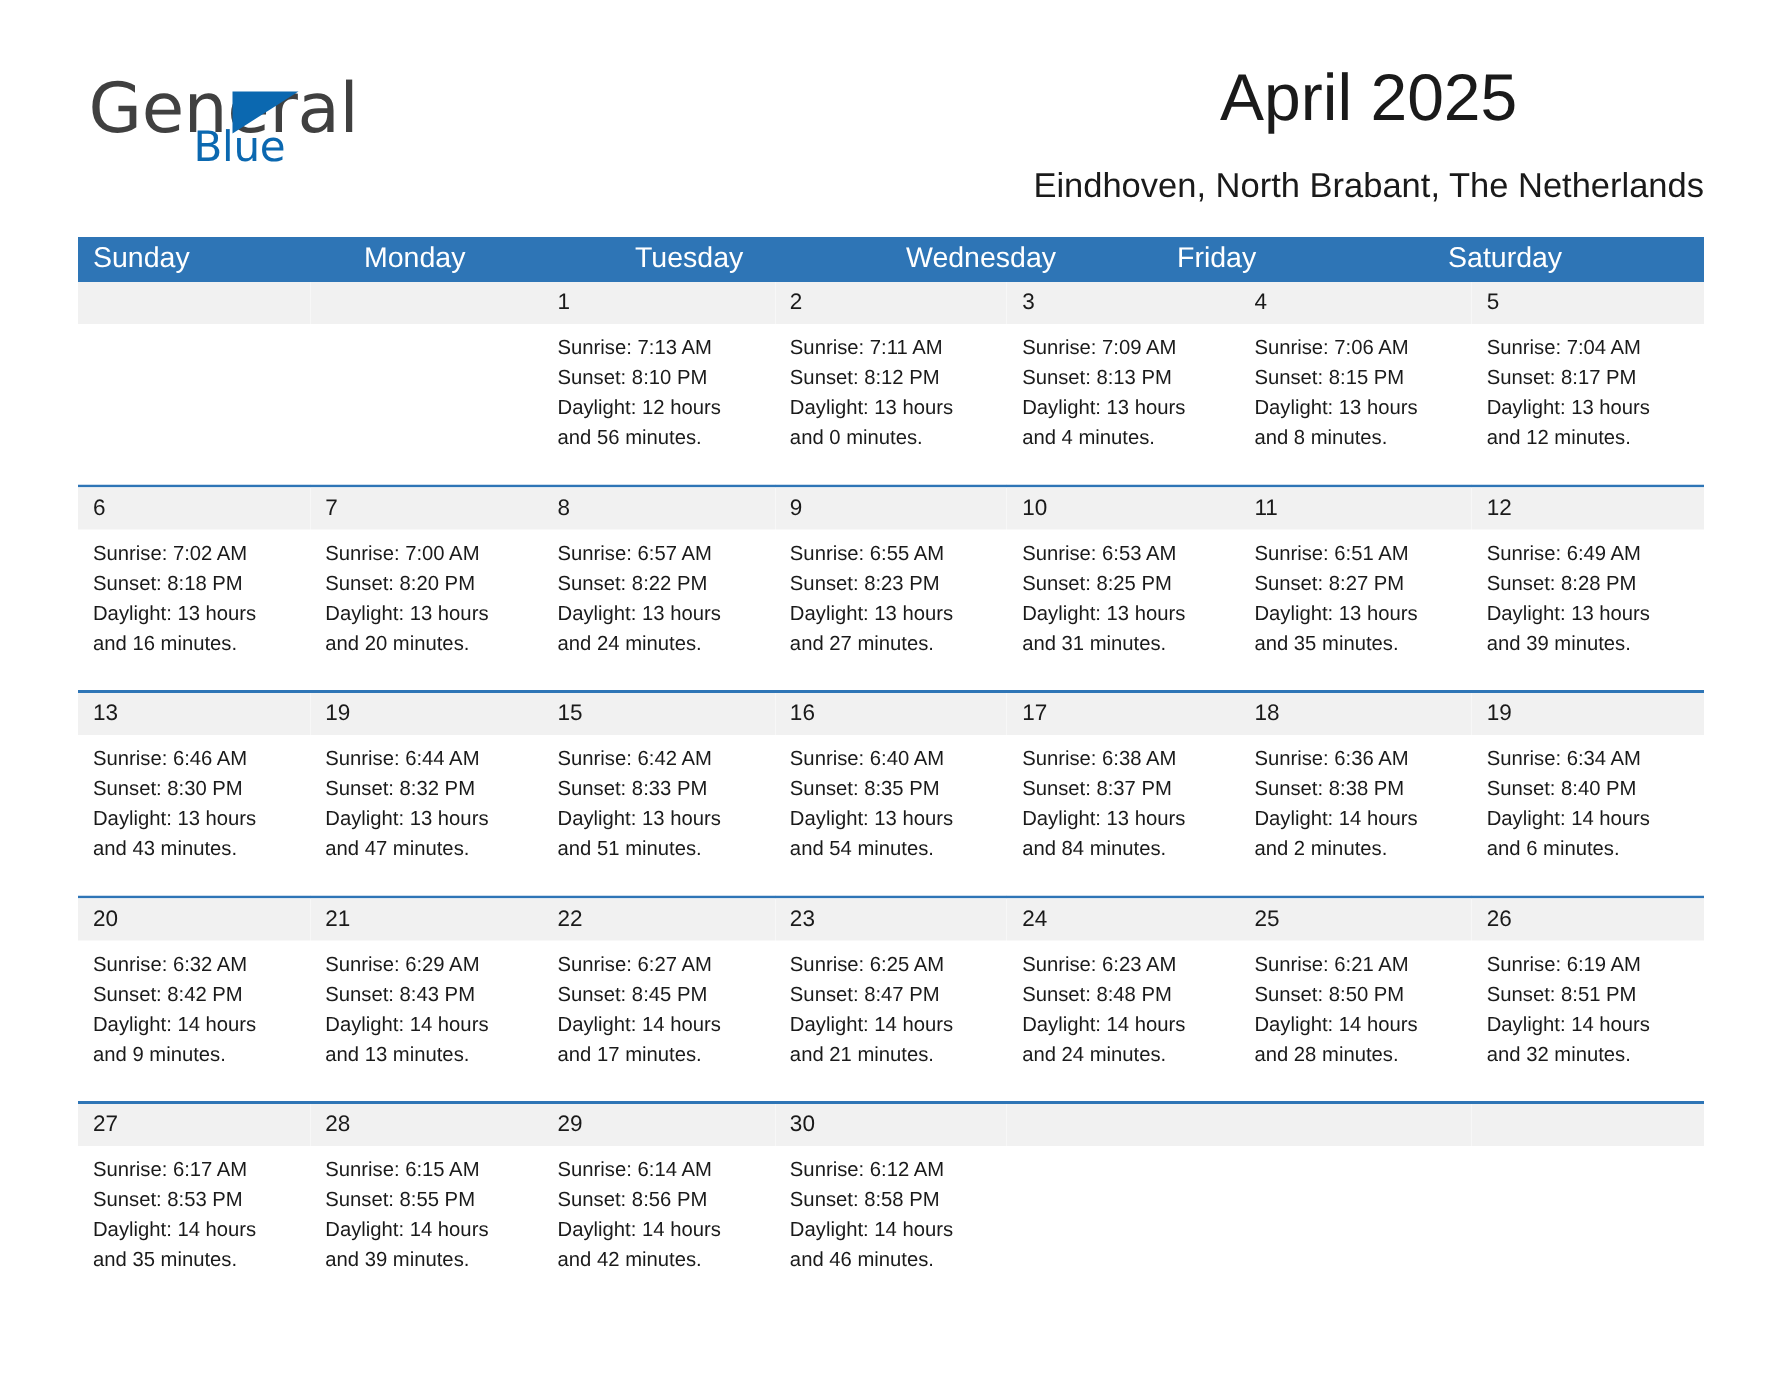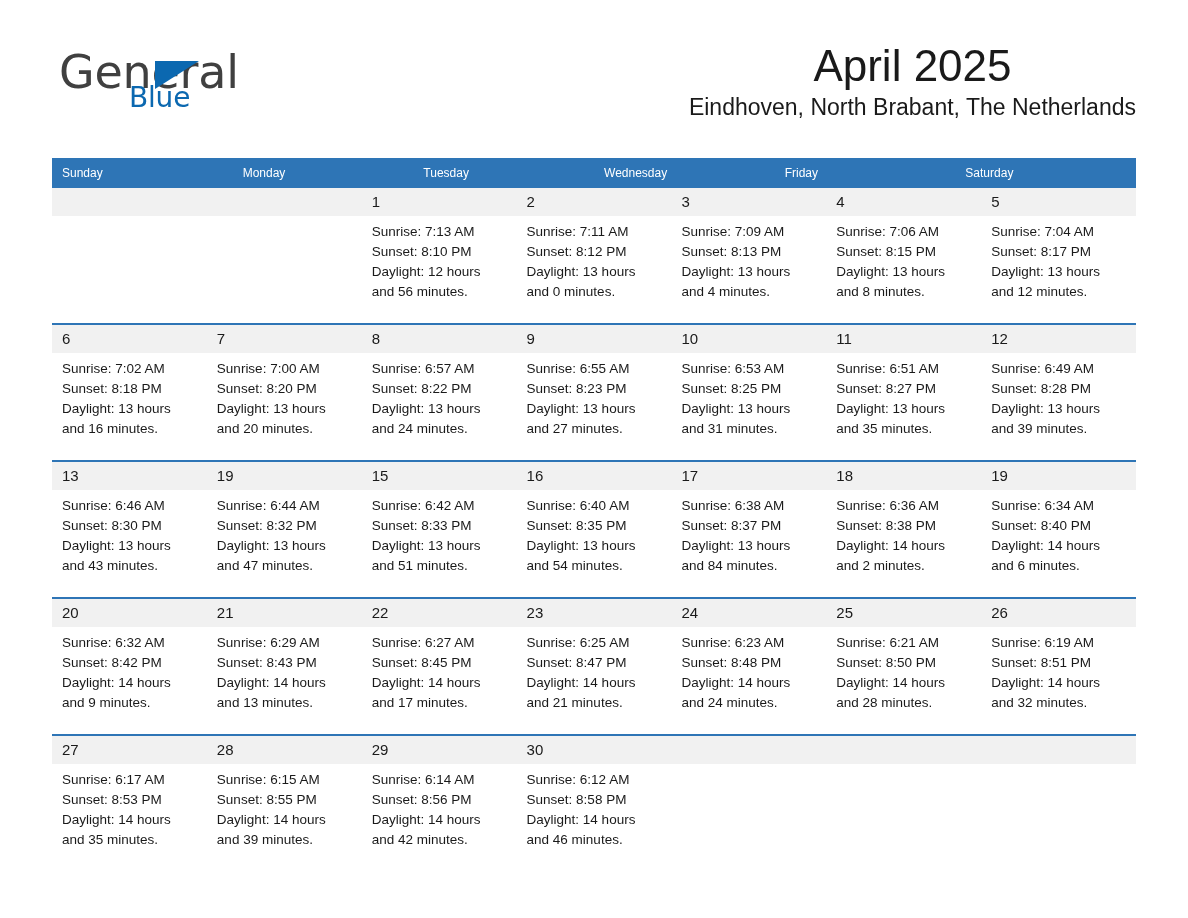--- a/index.html
+++ b/index.html
@@ -82,41 +82,41 @@
     color: #1a1a1a;
     font-weight: 400;
     white-space: nowrap;
   }
   .cal-subtitle {
     font-size: 23px;
     line-height: 30px;
     color: #1a1a1a;
     font-weight: 400;
     white-space: nowrap;
-    margin-top: 0;
+    margin-top: 16px;
   }
 
   
   .calendar {
     position: absolute;
     left: 52px;
     top: 158px;
     width: 1084px;
   }
 
   .cal-head {
     display: flex;
     width: 100%;
     background: #2e75b6;
     height: 30px;
   }
   .cal-head .hcell {
     flex: 1 1 0;
     color: #ffffff;
-    font-size: 12px;
+    font-size: 19px;
     line-height: 30px;
     padding-left: 10px;
     box-sizing: border-box;
     white-space: nowrap;
   }
 
   .week {
     display: flex;
     width: 100%;
     border-top: 2px solid #2e75b6;

